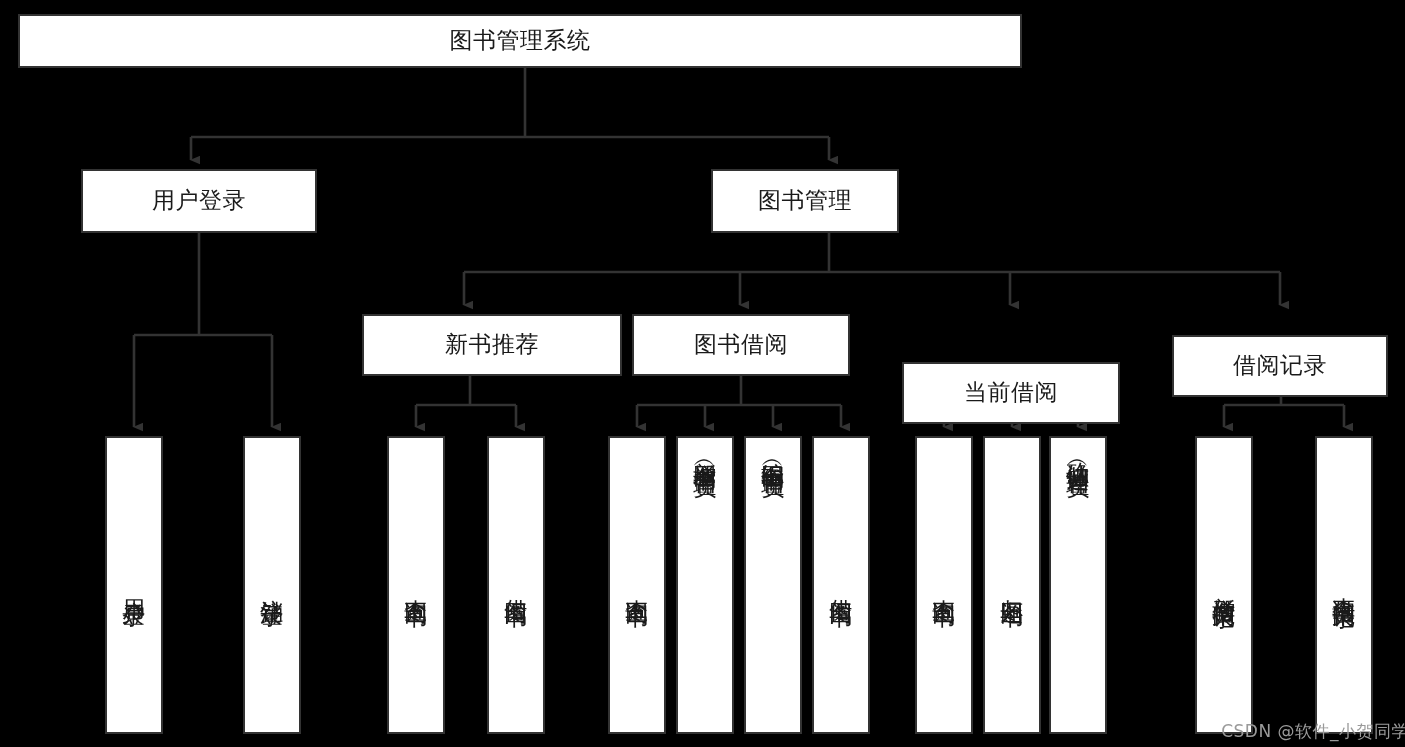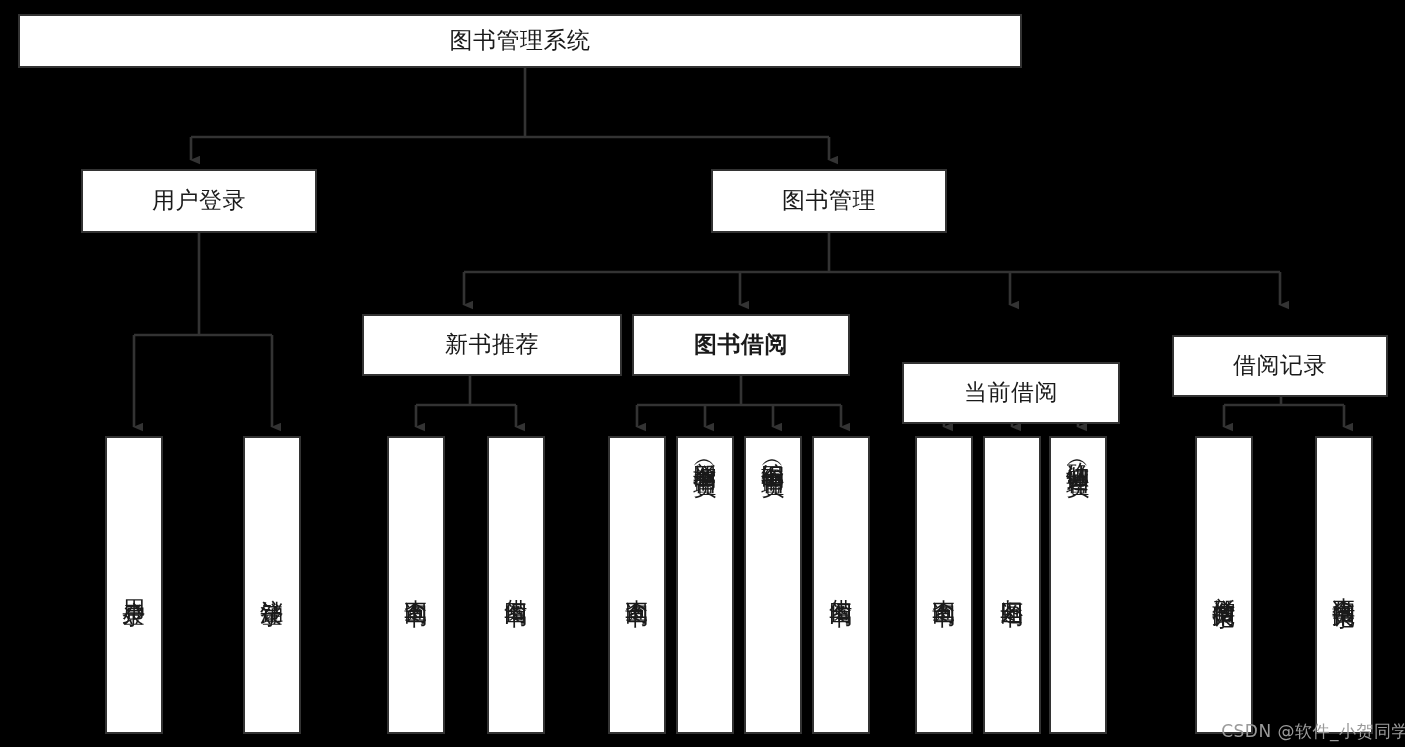--- a/index.html
+++ b/index.html
@@ -125,28 +125,28 @@
     </g>
   </svg>
 
   <div class="node node-h" style="left:18px;top:14px;width:1004px;height:54px;">
     <span class="label">图书管理系统</span>
   </div>
 
   <div class="node node-h" style="left:81px;top:169px;width:236px;height:64px;">
     <span class="label">用户登录</span>
   </div>
-  <div class="node node-h" style="left:711px;top:169px;width:236px;height:64px;">
+  <div class="node node-h" style="left:711px;top:169px;width:188px;height:64px;">
     <span class="label">图书管理</span>
   </div>
 
   <div class="node node-h" style="left:362px;top:314px;width:260px;height:62px;">
     <span class="label">新书推荐</span>
   </div>
-  <div class="node node-h" style="left:632px;top:314px;width:218px;height:62px;font-weight:bold;">
+  <div class="node node-h" style="left:632px;top:314px;width:218px;height:62px;">
     <span class="label">图书借阅</span>
   </div>
   <div class="node node-h" style="left:902px;top:314px;width:218px;height:62px;margin-top:48px;">
     <span class="label">当前借阅</span>
   </div>
   <div class="node node-h" style="left:1172px;top:314px;width:216px;height:62px;margin-top:21px;">
     <span class="label">借阅记录</span>
   </div>
 
   <div class="node node-v centered" style="left:105px;top:436px;width:58px;height:298px;">

